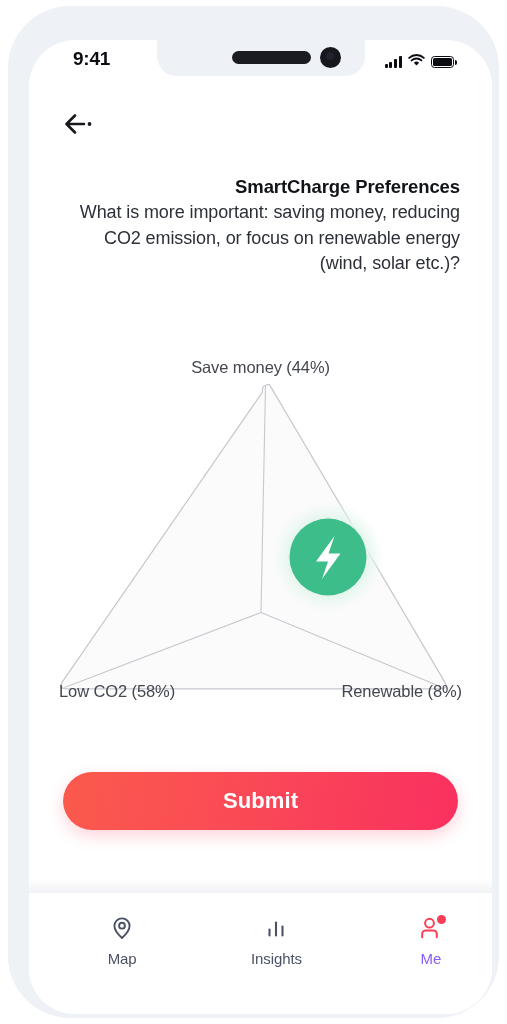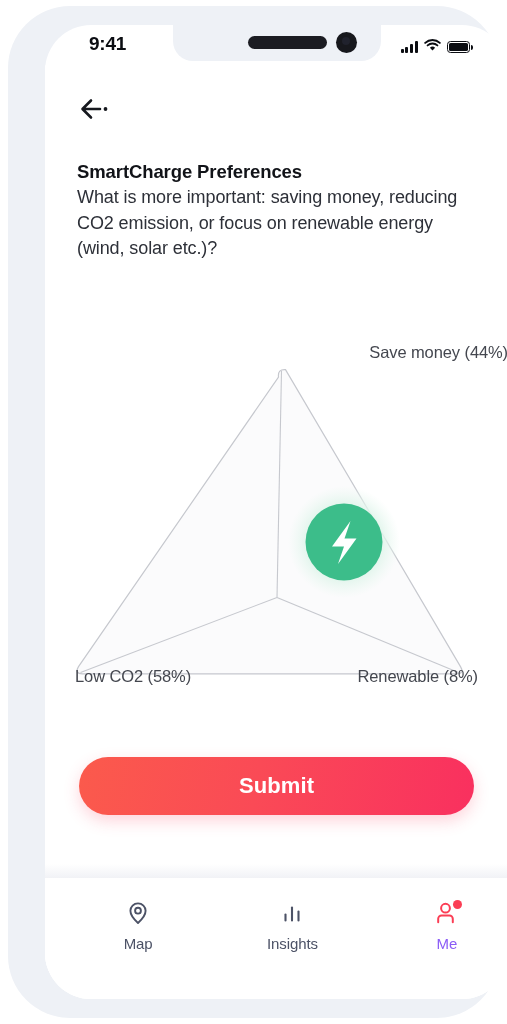--- a/index.html
+++ b/index.html
@@ -11,26 +11,25 @@
   }
 
   
   #device-frame{
     position:absolute; left:8px; top:6px;
     width:491px; height:1012px;
     background:#eef1f6;
     border-radius:62px;
   }
   #device-inner{
-    position:absolute; left:21px; top:19px;
+    position:absolute; left:21px; top:34px;
     width:463px; height:974px;
     background:#ffffff;
     border-radius:46px;
     overflow:hidden;
-    margin-left:16px;
   }
 
   
   #notch{
     position:absolute; left:50%; transform:translateX(-50%);
     top:0; width:208px; height:36px;
     background:#eef1f6;
     border-bottom-left-radius:20px;
     border-bottom-right-radius:20px;
     z-index:30;
@@ -85,40 +84,40 @@
   #screen{
     position:absolute; top:40px; left:0; right:0; bottom:0;
     background:#fff;
   }
 
   #back-button{
     position:absolute; left:31px; top:27px;
     width:44px; height:34px; cursor:pointer;
   }
 
-  #content-block{ position:absolute; left:32px; right:32px; top:96px; }
+  #content-block{ position:absolute; left:32px; right:32px; top:96px;text-align:right; }
   #page-title{
     font-size:18.5px; font-weight:bold; color:#111318;
     letter-spacing:-0.1px; margin-bottom:2px;
   }
   #page-question{
     font-size:18px; color:#2d3038; line-height:1.42;
     letter-spacing:-0.1px;
   }
 
   
   #ternary-chart{
     position:absolute; left:0; right:0; top:232px; height:400px;
   }
   #chart-svg{ position:absolute; left:0; top:0; }
   .axis-label{
     position:absolute; font-size:16.5px; color:#44474f;
     letter-spacing:-0.1px; white-space:nowrap;
   }
-  #label-save-money{ left:0; right:0; top:46px; text-align:right; }
+  #label-save-money{ left:0; right:0; top:46px; text-align:center; }
   #label-low-co2{ left:30px; top:370px; }
   #label-renewable{ right:30px; top:370px; }
 
   
   #submit-button{
     position:absolute; left:34px; right:34px; top:692px;
     height:58px; border-radius:29px; border:none;
     background:linear-gradient(100deg,#fb5a4c 0%,#fa4a56 45%,#f9305f 100%);
     color:#fff; font-size:22px; font-weight:bold;
     font-family:"Liberation Sans", sans-serif;

